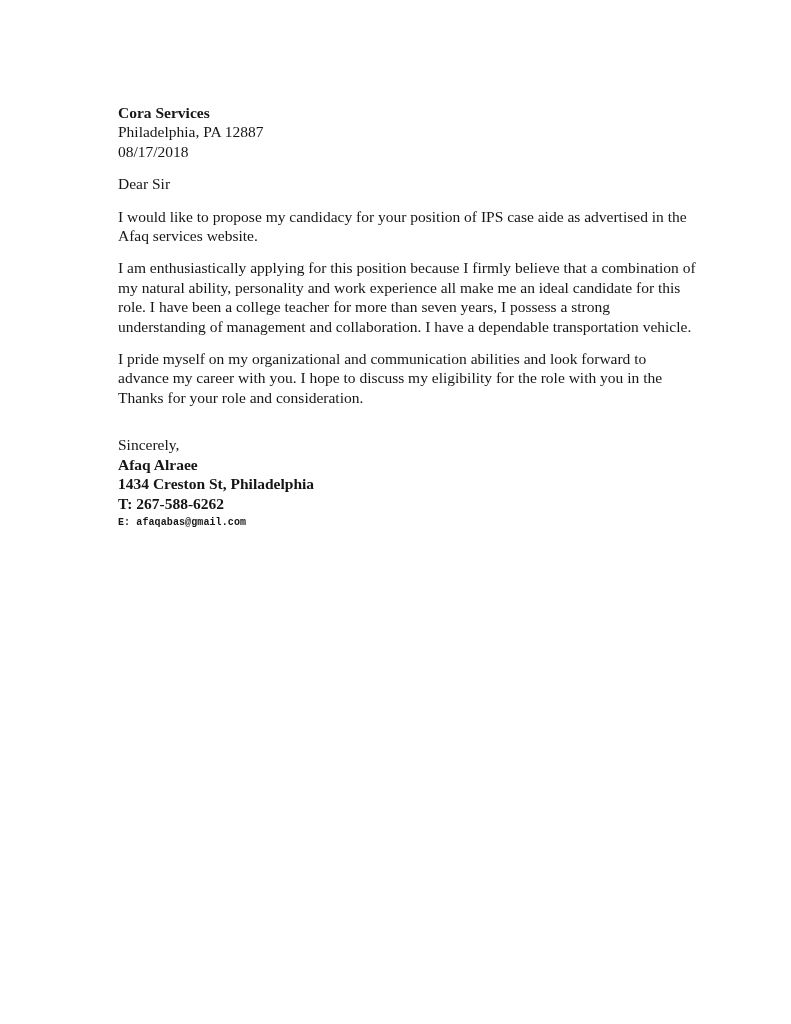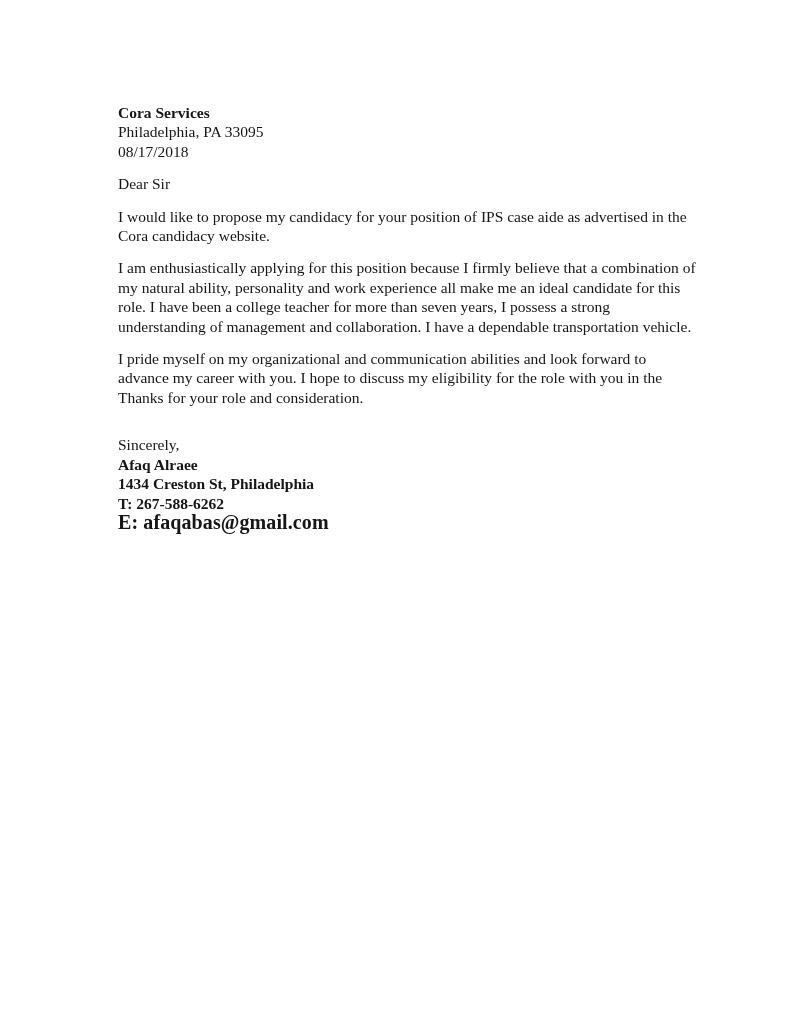--- a/index.html
+++ b/index.html
@@ -31,47 +31,47 @@
   .bold {
     font-weight: bold;
   }
   .block-gap {
     height: 13px;
   }
   .sig-gap {
     height: 28px;
   }
   .email-line {
-    font-family: Liberation Serif, serif;
+    font-family: Liberation Mono, monospace;
     font-weight: bold;
-    font-size: 20px;
+    font-size: 10px;
     letter-spacing: 0.1px;
   }
 </style>
 </head>
 <body>
 
 <div class="page">
   <div class="letter">
 
     <div>
       <div class="line bold">Cora Services</div>
-      <div class="line">Philadelphia, PA 33095</div>
+      <div class="line">Philadelphia, PA 12887</div>
       <div class="line">08/17/2018</div>
     </div>
 
     <div class="block-gap"></div>
 
     <div class="line">Dear Sir</div>
 
     <div class="block-gap"></div>
 
     <div>
       <div class="line">I would like to propose my candidacy for your position of IPS case aide as advertised in the</div>
-      <div class="line">Cora candidacy website.</div>
+      <div class="line">Afaq services website.</div>
     </div>
 
     <div class="block-gap"></div>
 
     <div>
       <div class="line">I am enthusiastically applying for this position because I firmly believe that a combination of</div>
       <div class="line">my natural ability, personality and work experience all make me an ideal candidate for this</div>
       <div class="line">role. I have been a college teacher for more than seven years, I possess a strong</div>
       <div class="line">understanding of management and collaboration. I have a dependable transportation vehicle.</div>
     </div>

